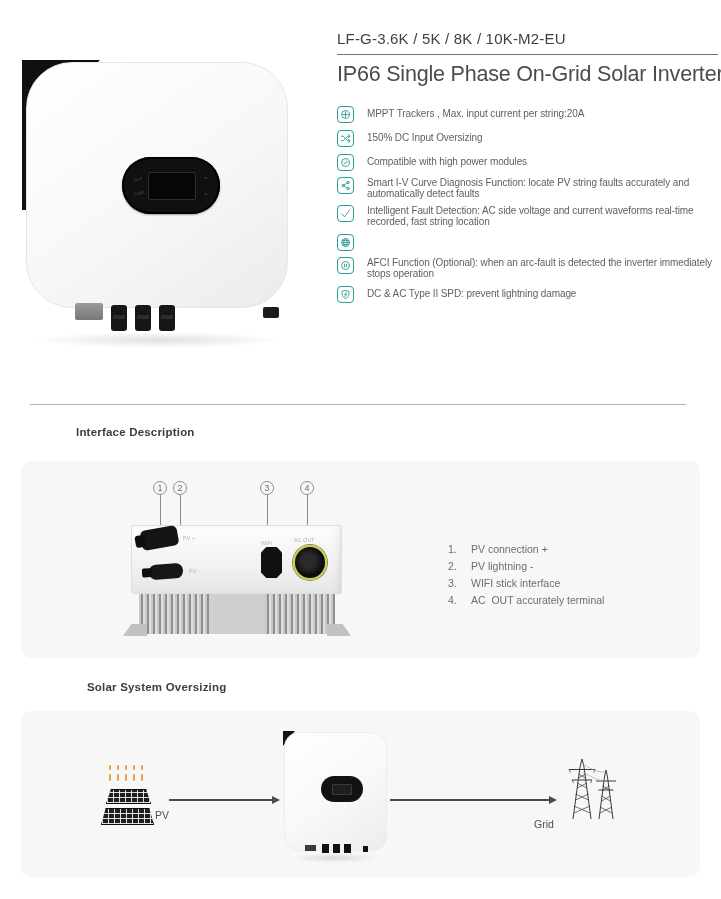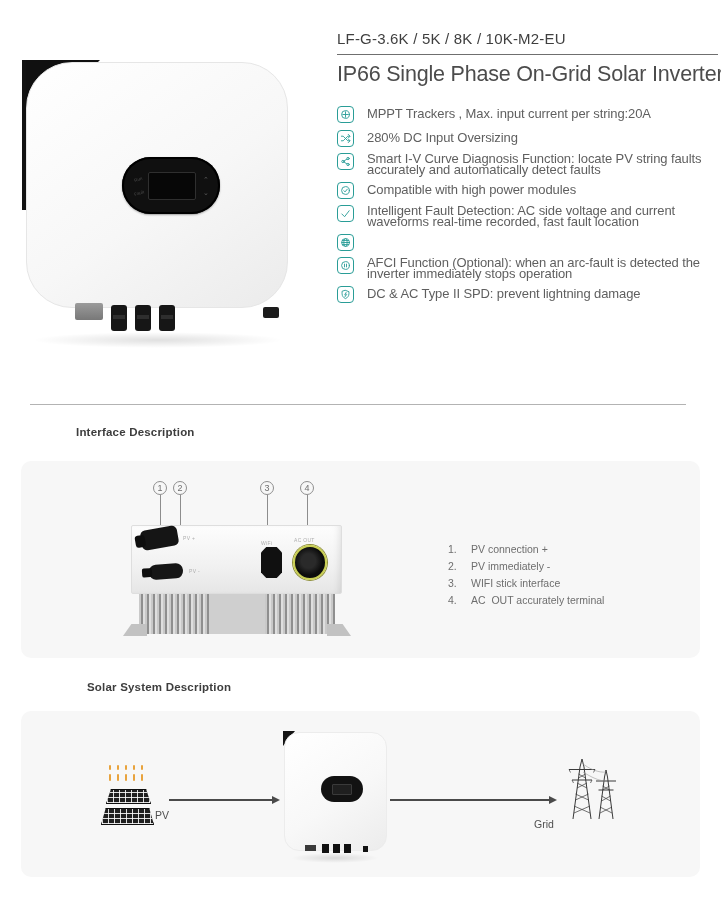--- a/index.html
+++ b/index.html
@@ -32,21 +32,21 @@
   
   .rc { position:absolute; left:337px; top:30px; width:381px; }
   .model { font-size:15px; color:#3f3f3f; letter-spacing:.2px; }
   .rule { border:none; border-top:1px solid #6f6f6f; margin:7px 0 7px; }
   .title { font-size:21.5px; color:#4c4c4c; letter-spacing:-.2px; margin-bottom:18px; white-space:nowrap;text-align:center; }
   .feat { display:flex; gap:13px; margin-bottom:6px; align-items:flex-start; min-height:18px; }
   .feat.single { align-items:center; }
   .fico { flex:0 0 17px; width:17px; height:17px; border:1.4px solid #2A9D97; border-radius:4px;
           display:flex; align-items:center; justify-content:center; color:#2A9D97; }
   .fico svg { width:11px; height:11px; stroke:#2A9D97; fill:none; stroke-width:2; stroke-linecap:round; stroke-linejoin:round; }
-  .ftext { font-size:13px; line-height:10.5px; color:#5f5f5f; letter-spacing:-.1px; padding-top:1px; }
+  .ftext { font-size:10px; line-height:10.5px; color:#5f5f5f; letter-spacing:-.1px; padding-top:1px; }
 
   
   .page-divider { position:absolute; left:30px; top:404px; width:656px; border-top:1px solid #b3b3b3; }
   .sec-heading { position:absolute; font-size:11.5px; font-weight:bold; color:#3d3d3d; letter-spacing:.2px;padding-left:32px; }
   .h-interface { left:44px; top:426px; }
   .h-solar { left:55px; top:681px; }
 
   
   .panel { position:absolute; left:21px; width:679px; background:#f7f7f7; border-radius:10px; }
   .panel1 { top:461px; height:197px; }
@@ -150,49 +150,49 @@
           </svg>
       </span>
       <span class="ftext">MPPT Trackers , Max. input current per string:20A</span>
     </div>
     <div class="feat single">
       <span class="fico">
         <svg viewBox="0 0 24 24">
             <path d="M3 7h4l10 10h4M3 17h4l10-10h4M18 3l4 4-4 4M18 13l4 4-4 4"></path>
           </svg>
       </span>
-      <span class="ftext">280% DC Input Oversizing</span>
+      <span class="ftext">150% DC Input Oversizing</span>
+    </div>
+    <div class="feat single">
+      <span class="fico">
+        <svg viewBox="0 0 24 24">
+            <circle cx="12" cy="12" r="8.5"></circle>
+            <path d="M8.5 12.5l2.5 2.5 5-6"></path>
+          </svg>
+      </span>
+      <span class="ftext">Compatible with high power modules</span>
     </div>
     <div class="feat">
       <span class="fico">
         <svg viewBox="0 0 24 24">
             <circle cx="6.5" cy="12" r="2.6"></circle>
             <circle cx="17.5" cy="5.5" r="2.6"></circle>
             <circle cx="17.5" cy="18.5" r="2.6"></circle>
             <path d="M9 10.7l6-3.9M9 13.3l6 3.9"></path>
           </svg>
       </span>
       <span class="ftext">Smart I-V Curve Diagnosis Function: locate PV string faults accurately and automatically detect faults</span>
     </div>
-    <div class="feat single">
-      <span class="fico">
-        <svg viewBox="0 0 24 24">
-            <circle cx="12" cy="12" r="8.5"></circle>
-            <path d="M8.5 12.5l2.5 2.5 5-6"></path>
-          </svg>
-      </span>
-      <span class="ftext">Compatible with high power modules</span>
-    </div>
     <div class="feat">
       <span class="fico">
         <svg viewBox="0 0 24 24">
             <path d="M4 13l6 6L20 6"></path>
           </svg>
       </span>
-      <span class="ftext">Intelligent Fault Detection: AC side voltage and current waveforms real-time recorded, fast fault location</span>
+      <span class="ftext">Intelligent Fault Detection: AC side voltage and current waveforms real-time recorded, fast string location</span>
     </div>
     <div class="feat single">
       <span class="fico">
         <svg viewBox="0 0 24 24">
             <circle cx="12" cy="12" r="8.5"></circle>
             <ellipse cx="12" cy="12" rx="3.8" ry="8.5"></ellipse>
             <path d="M4 12h16M5.3 7.5h13.4M5.3 16.5h13.4"></path>
           </svg>
       </span>
     </div>
@@ -246,34 +246,34 @@
     <div class="bv-label" style="left:240px; top:79px">WiFi</div>
     <div class="bv-label" style="left:273px; top:76px">AC OUT</div>
 
     <div class="if-list">
       <div class="if-row">
         <span class="if-num">1.</span>
         <span class="if-text">PV connection +</span>
       </div>
       <div class="if-row">
         <span class="if-num">2.</span>
-        <span class="if-text">PV immediately -</span>
+        <span class="if-text">PV lightning -</span>
       </div>
       <div class="if-row">
         <span class="if-num">3.</span>
         <span class="if-text">WIFI stick interface</span>
       </div>
       <div class="if-row">
         <span class="if-num">4.</span>
         <span class="if-text">AC  OUT accurately terminal</span>
       </div>
     </div>
   </div>
 
-  <div class="sec-heading h-solar">Solar System Description</div>
+  <div class="sec-heading h-solar">Solar System Oversizing</div>
 
   <div class="panel panel2">
 
     <div class="pv-icon">
       <div class="rays r1">
           <i></i>
           <i></i>
           <i></i>
           <i></i>
           <i></i>

